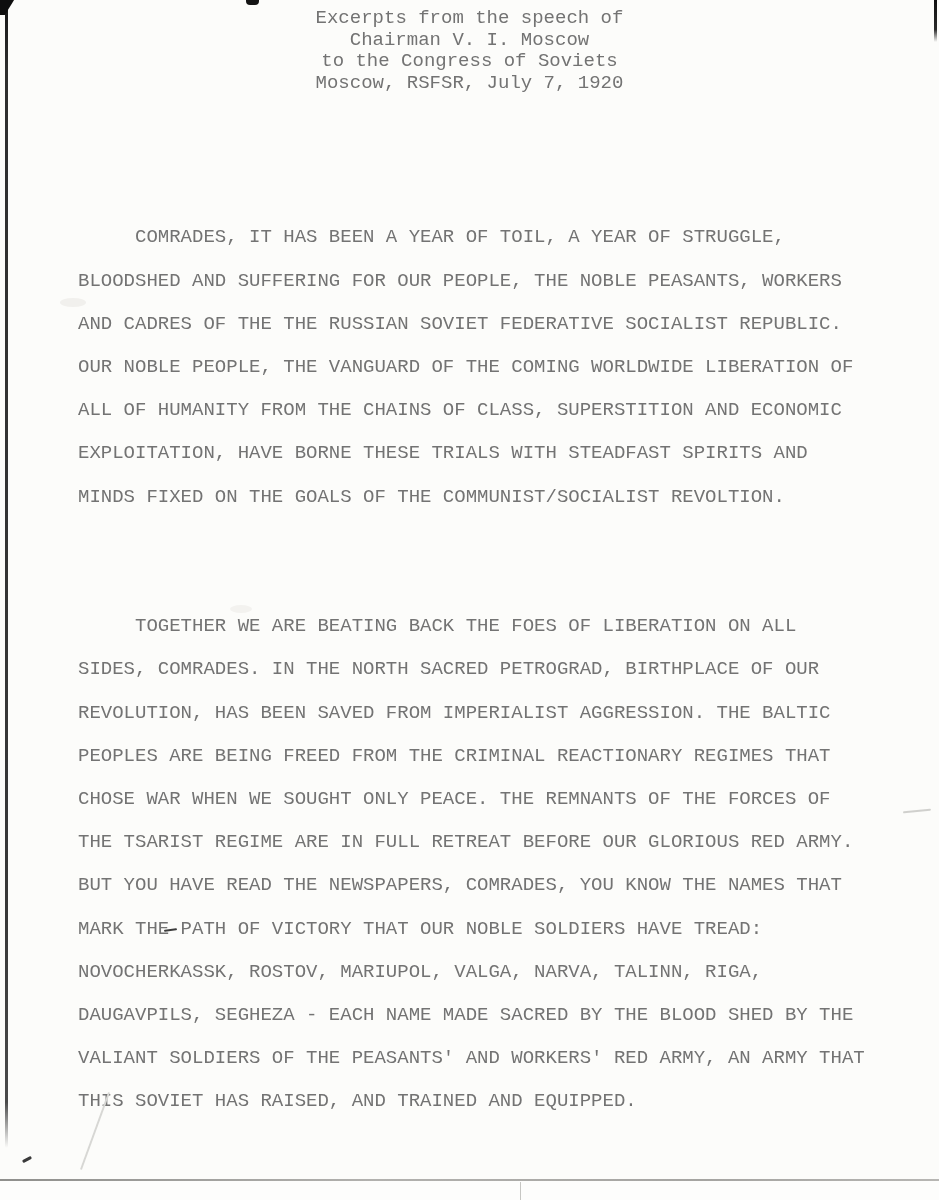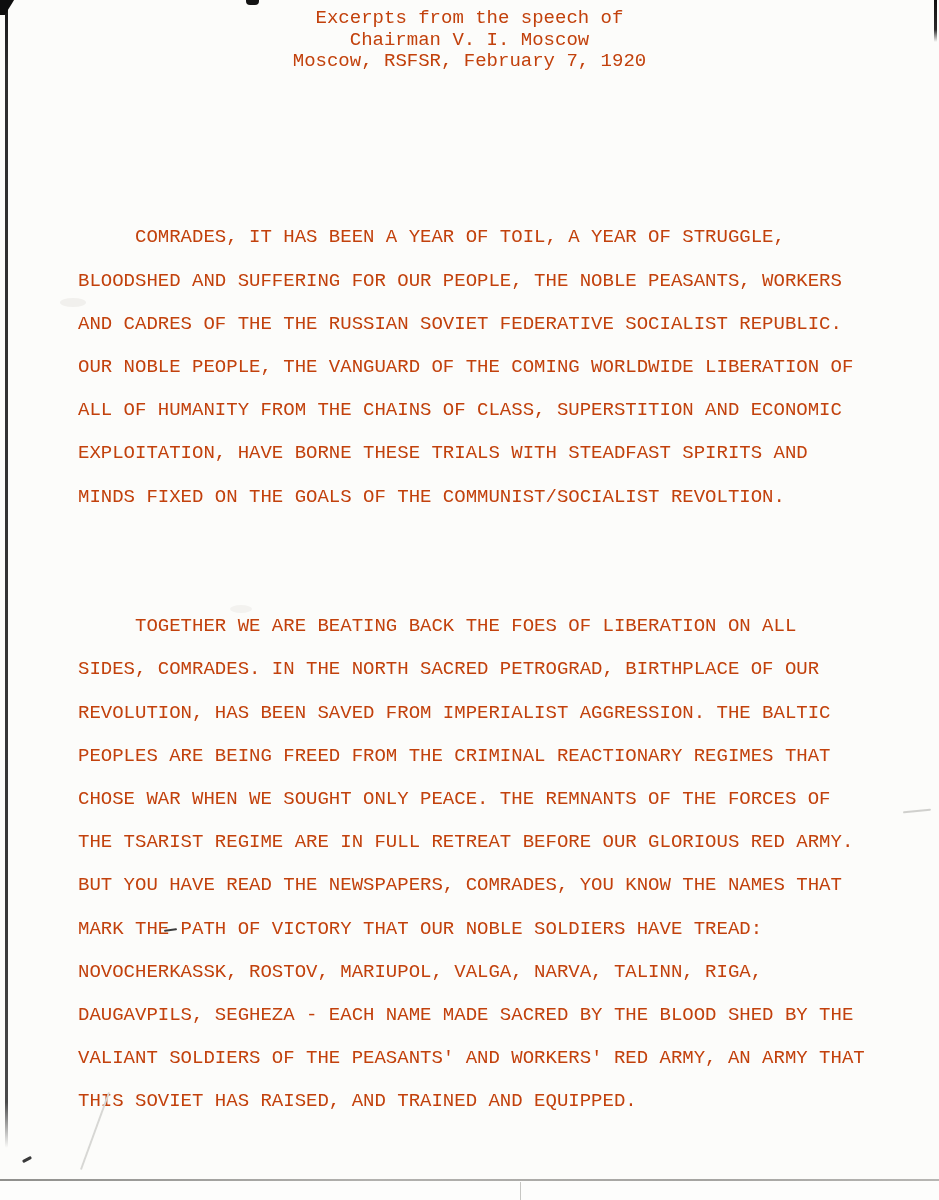--- a/index.html
+++ b/index.html
@@ -6,21 +6,21 @@
   body {
     width: 939px; height: 1200px;
     background: #ffffff;
     font-family: "Liberation Mono", "DejaVu Sans Mono", monospace;
     overflow: hidden;
   }
   .page {
     position: relative;
     width: 939px; height: 1200px;
     background: #fcfcfa;
-    color: #c2410c;
+    color: #737373;
   }
   
   .doc-header {
     position: absolute;
     top: 8px; left: 0; width: 100%;
     text-align: center;
     font-size: 19px;
     line-height: 21.6px;
     white-space: pre;
     letter-spacing: 0;
@@ -88,21 +88,21 @@
   }
   
   .smudge-a { left: 60px; top: 298px; width: 26px; height: 9px; background: #f1f0ed; border-radius: 50%; }
   .smudge-b { left: 230px; top: 605px; width: 22px; height: 8px; background: #f3f2ef; border-radius: 50%; }
 </style>
 </head>
 <body>
 
 <div class="page">
 
-  <div class="doc-header"><div>Excerpts from the speech of</div><div>Chairman V. I. Moscow</div><div>Moscow, RSFSR, February 7, 1920</div></div>
+  <div class="doc-header"><div>Excerpts from the speech of</div><div>Chairman V. I. Moscow</div><div>to the Congress of Soviets</div><div>Moscow, RSFSR, July 7, 1920</div></div>
 
   <div class="doc-body">
     <div><div>     COMRADES, IT HAS BEEN A YEAR OF TOIL, A YEAR OF STRUGGLE,</div><div>BLOODSHED AND SUFFERING FOR OUR PEOPLE, THE NOBLE PEASANTS, WORKERS</div><div>AND CADRES OF THE THE RUSSIAN SOVIET FEDERATIVE SOCIALIST REPUBLIC.</div><div>OUR NOBLE PEOPLE, THE VANGUARD OF THE COMING WORLDWIDE LIBERATION OF</div><div>ALL OF HUMANITY FROM THE CHAINS OF CLASS, SUPERSTITION AND ECONOMIC</div><div>EXPLOITATION, HAVE BORNE THESE TRIALS WITH STEADFAST SPIRITS AND</div><div>MINDS FIXED ON THE GOALS OF THE COMMUNIST/SOCIALIST REVOLTION.</div></div>
     <div><div>     TOGETHER WE ARE BEATING BACK THE FOES OF LIBERATION ON ALL</div><div>SIDES, COMRADES. IN THE NORTH SACRED PETROGRAD, BIRTHPLACE OF OUR</div><div>REVOLUTION, HAS BEEN SAVED FROM IMPERIALIST AGGRESSION. THE BALTIC</div><div>PEOPLES ARE BEING FREED FROM THE CRIMINAL REACTIONARY REGIMES THAT</div><div>CHOSE WAR WHEN WE SOUGHT ONLY PEACE. THE REMNANTS OF THE FORCES OF</div><div>THE TSARIST REGIME ARE IN FULL RETREAT BEFORE OUR GLORIOUS RED ARMY.</div><div>BUT YOU HAVE READ THE NEWSPAPERS, COMRADES, YOU KNOW THE NAMES THAT</div><div>MARK THE PATH OF VICTORY THAT OUR NOBLE SOLDIERS HAVE TREAD:</div><div>NOVOCHERKASSK, ROSTOV, MARIUPOL, VALGA, NARVA, TALINN, RIGA,</div><div>DAUGAVPILS, SEGHEZA - EACH NAME MADE SACRED BY THE BLOOD SHED BY THE</div><div>VALIANT SOLDIERS OF THE PEASANTS' AND WORKERS' RED ARMY, AN ARMY THAT</div><div>THIS SOVIET HAS RAISED, AND TRAINED AND EQUIPPED.</div></div>
     
   </div>
 
   <div class="artifact left-edge-line"></div>
   <div class="artifact corner-blob"></div>
   <div class="artifact top-speck"></div>

